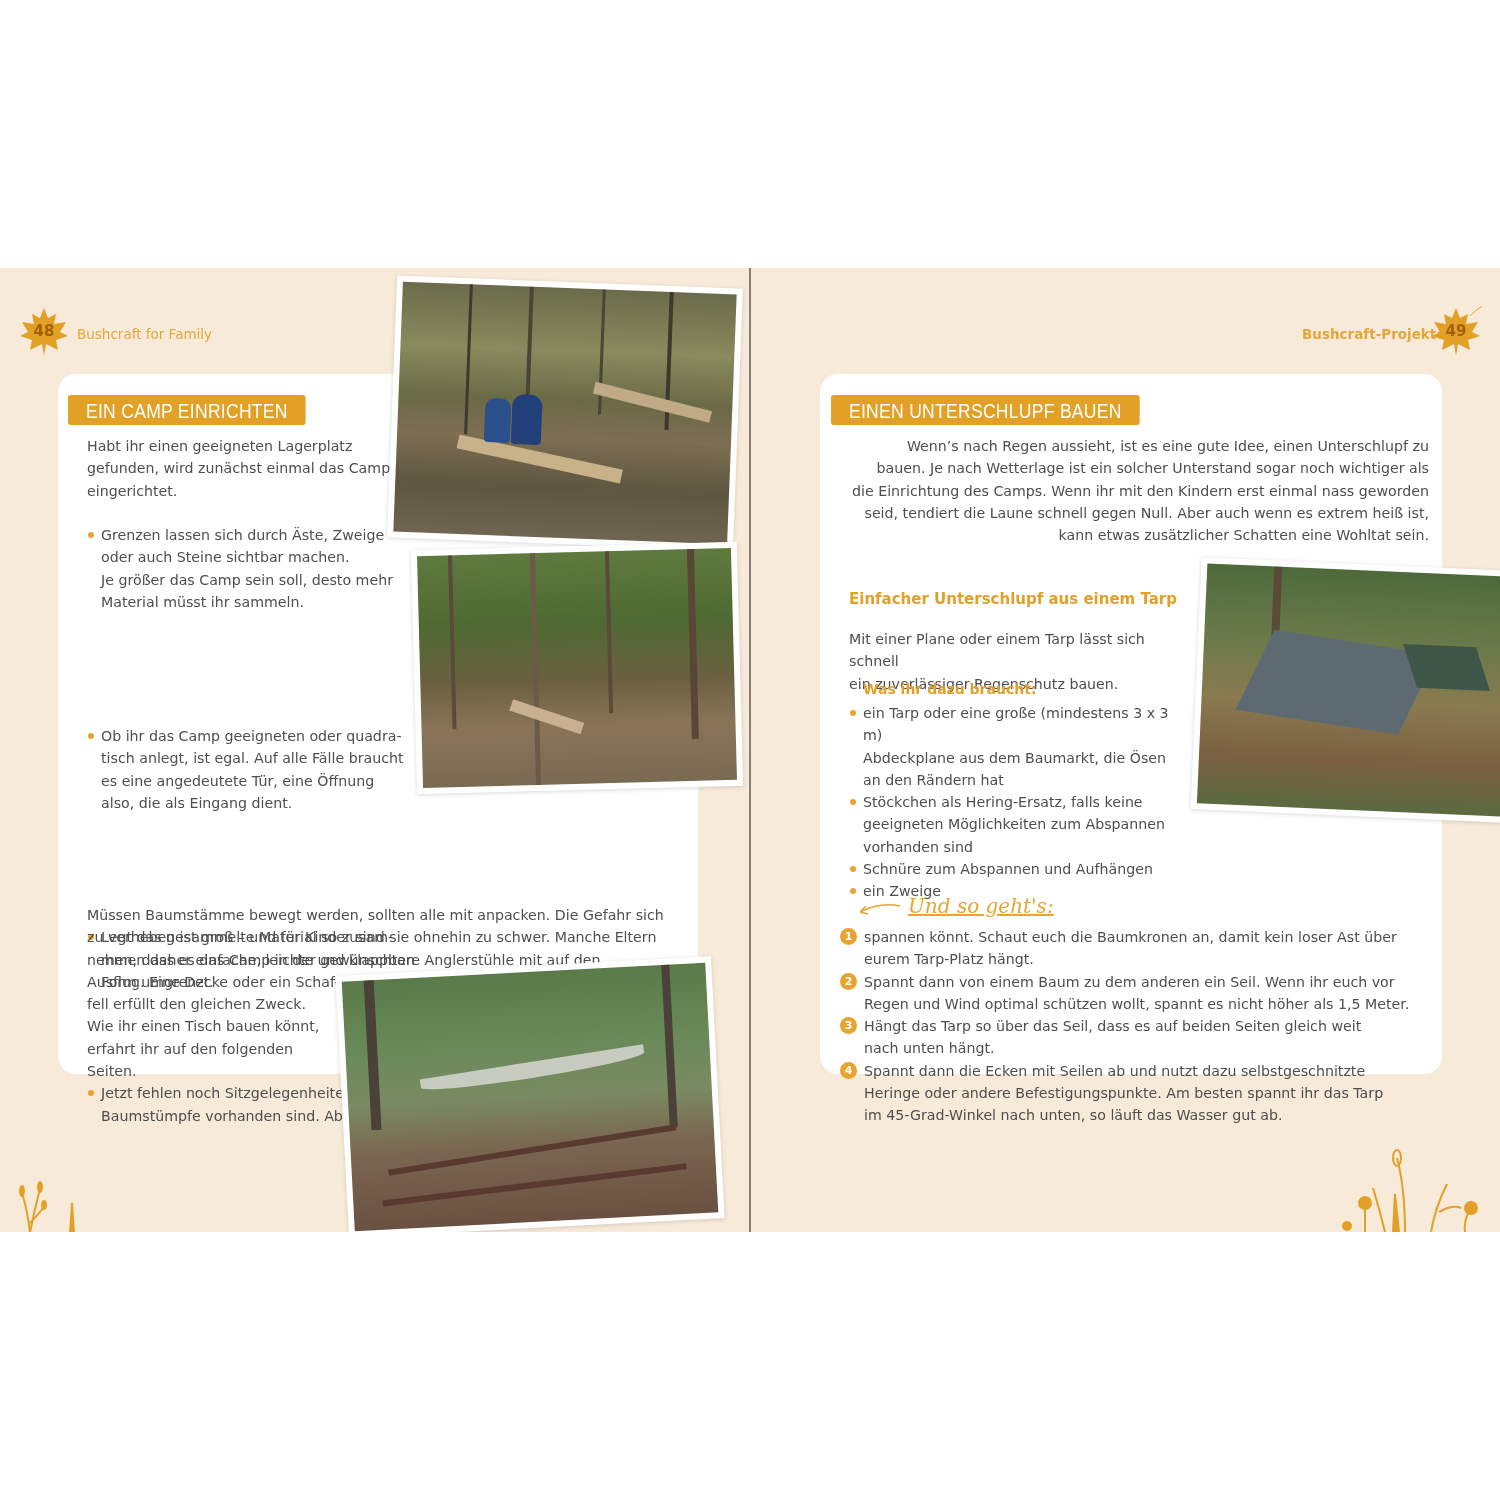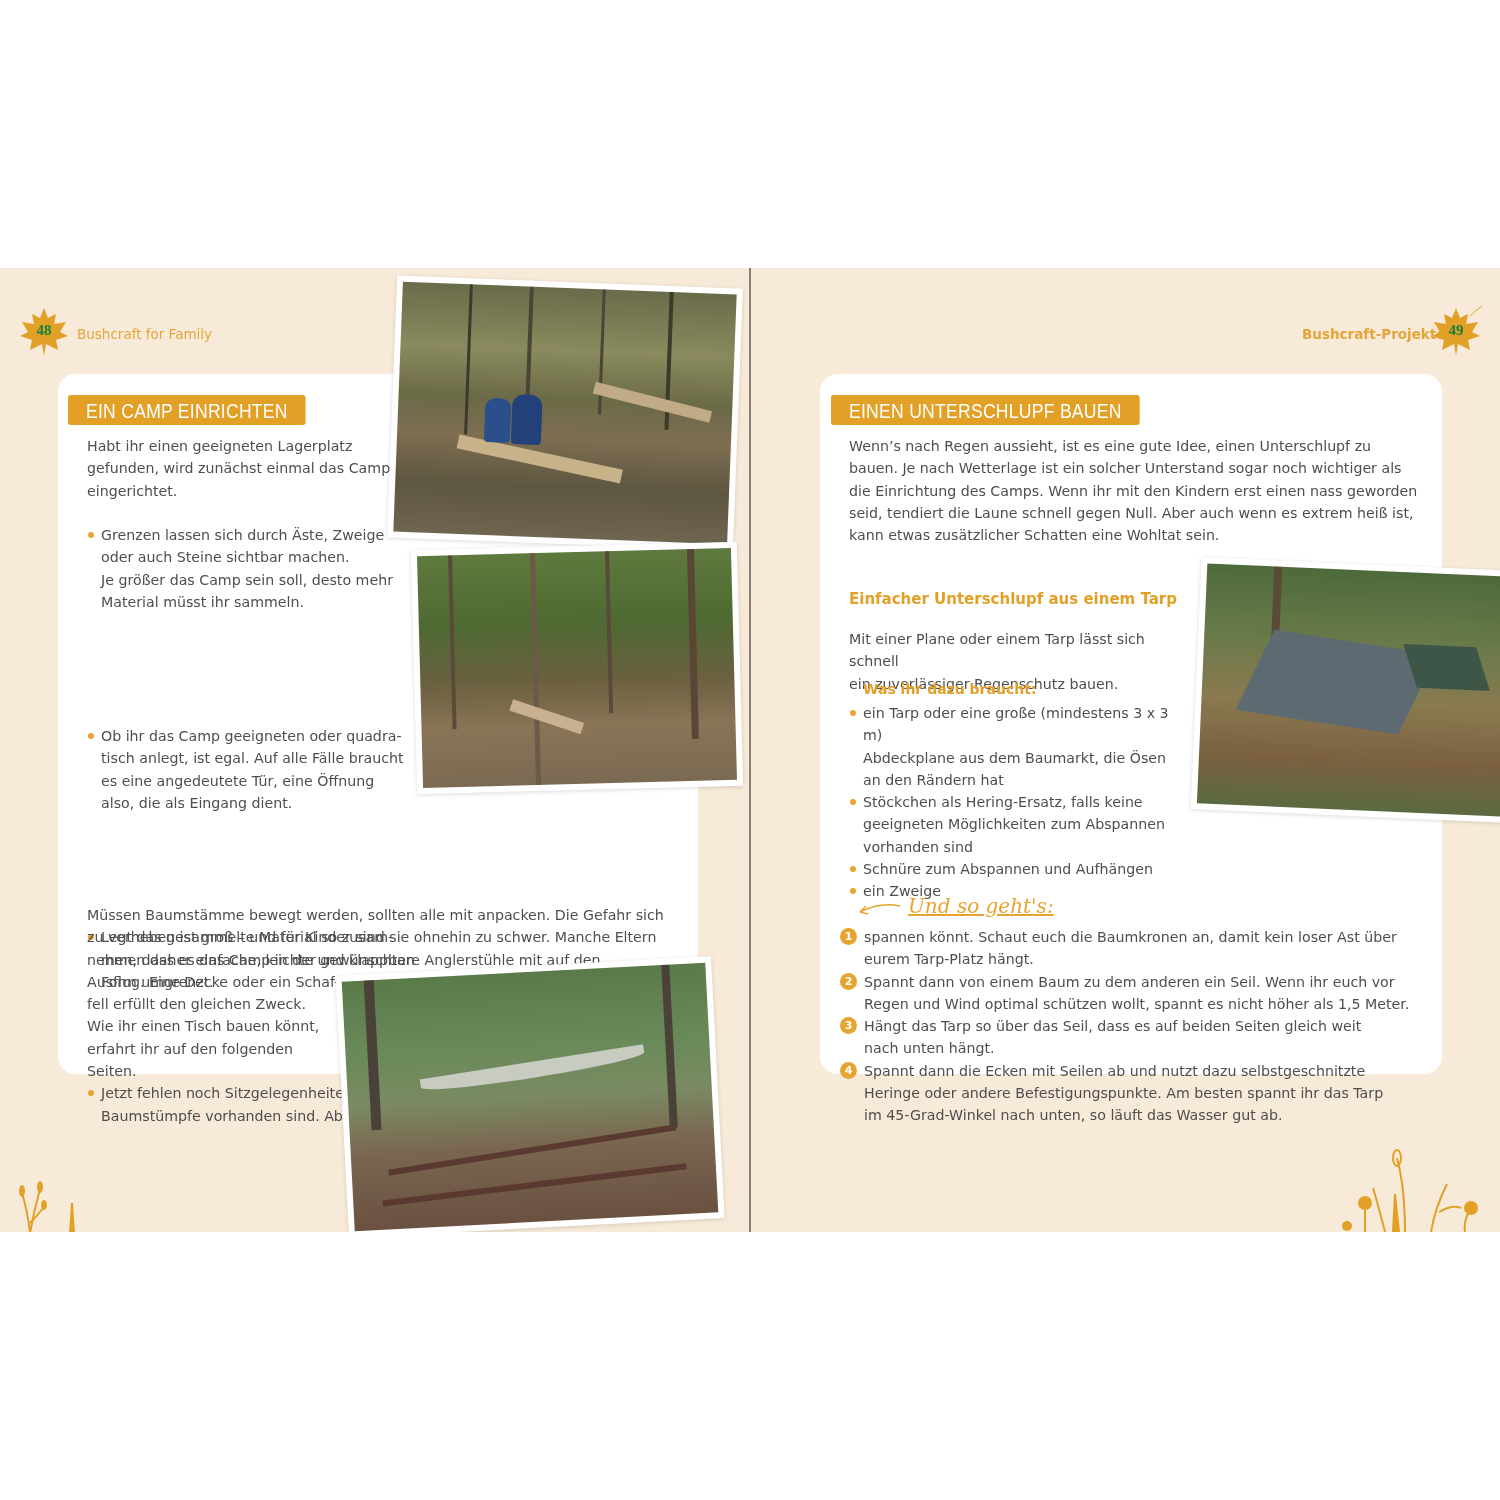--- a/index.html
+++ b/index.html
@@ -2,21 +2,21 @@
 <html><head>
 <meta charset="utf-8">
 <style>
   html, body { margin:0; padding:0; }
   body { width:1500px; height:1500px; background:#ffffff; position:relative; overflow:hidden;
          font-family:"DejaVu Sans", sans-serif; color:#4a4a4a; }
   .spread { position:absolute; left:0; top:268px; width:1500px; height:964px; background:#f8ead8; overflow:hidden; }
   .spine { position:absolute; left:749px; top:0; width:2px; height:964px; background:#8a7f74; }
 
   .leaf { position:absolute; width:52px; height:52px; }
-  .pnum { position:absolute; color:#15803d; font-weight:bold; font-size:15px; width:52px; text-align:center; top:16px;font-family:Liberation Serif, serif; }
+  .pnum { position:absolute; color:#a16207; font-weight:bold; font-size:15px; width:52px; text-align:center; top:16px; }
   .runhead { position:absolute; color:#e3a63a; font-size:13.5px; }
   .runhead.bold { font-weight:bold; }
 
   .card { position:absolute; background:#ffffff; border-radius:18px; }
   .heading-bar { position:absolute; background:#e3a027; color:#fff; font-size:19.5px; letter-spacing:0.3px;
                  border-radius:3px; padding:2px 20px 0 20px; height:28px; line-height:28px;
                  font-family:"Liberation Sans", sans-serif; transform:scaleX(0.9); transform-origin:left center; }
 
   .txt { position:absolute; font-size:14.2px; line-height:22.3px; color:#4e4e4e; }
   .bul { position:relative; padding-left:14px; }
@@ -135,24 +135,24 @@
   <svg class="leaf" style="left:1430px;top:38px;" viewBox="0 0 52 52">
     <path d="M26 2 L30 12 L38 8 L36 18 L48 16 L42 26 L50 30 L38 34 L40 44 L28 38 L26 50 L24 38 L12 44 L14 34 L2 30 L10 26 L4 16 L16 18 L14 8 L22 12 Z" fill="#e3a027"></path>
     <path d="M40 10 Q46 4 52 0" stroke="#e3a027" stroke-width="1" fill="none"></path>
   </svg>
   <div class="pnum" style="left:1430px;top:54px;">49</div>
 
   <div class="card" style="left:820px;top:106px;width:622px;height:700px;"></div>
 
   <div class="heading-bar" style="left:831px;top:127px;">EINEN UNTERSCHLUPF BAUEN</div>
 
-  <div class="txt" style="left:849px;top:167px;width:580px;">
+  <div class="txt" style="left:849px;top:167px;width:580px;text-align:right;">
     <div>Wenn’s nach Regen aussieht, ist es eine gute Idee, einen Unterschlupf zu</div>
     <div>bauen. Je nach Wetterlage ist ein solcher Unterstand sogar noch wichtiger als</div>
-    <div>die Einrichtung des Camps. Wenn ihr mit den Kindern erst einen nass geworden</div>
+    <div>die Einrichtung des Camps. Wenn ihr mit den Kindern erst einmal nass geworden</div>
     <div>seid, tendiert die Laune schnell gegen Null. Aber auch wenn es extrem heiß ist,</div>
     <div>kann etwas zusätzlicher Schatten eine Wohltat sein.</div>
   </div>
 
   <div class="txt sub" style="left:849px;top:320px;font-size:15px;">Einfacher Unterschlupf aus einem Tarp</div>
   <div class="txt" style="left:849px;top:344px;width:350px;margin-top:16px;">
     <div>Mit einer Plane oder einem Tarp lässt sich schnell</div>
     <div>ein zuverlässiger Regenschutz bauen.</div>
   </div>
 

